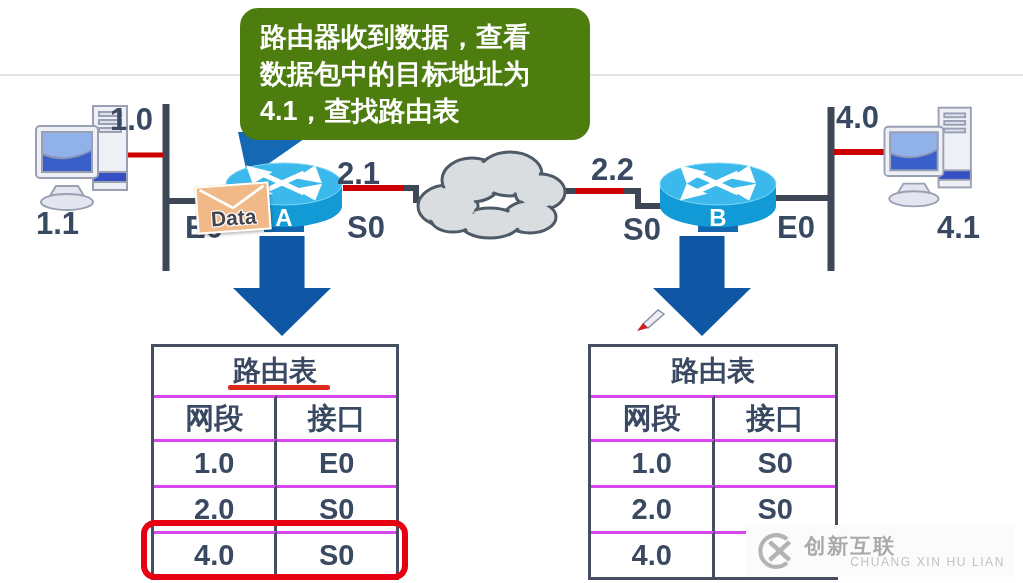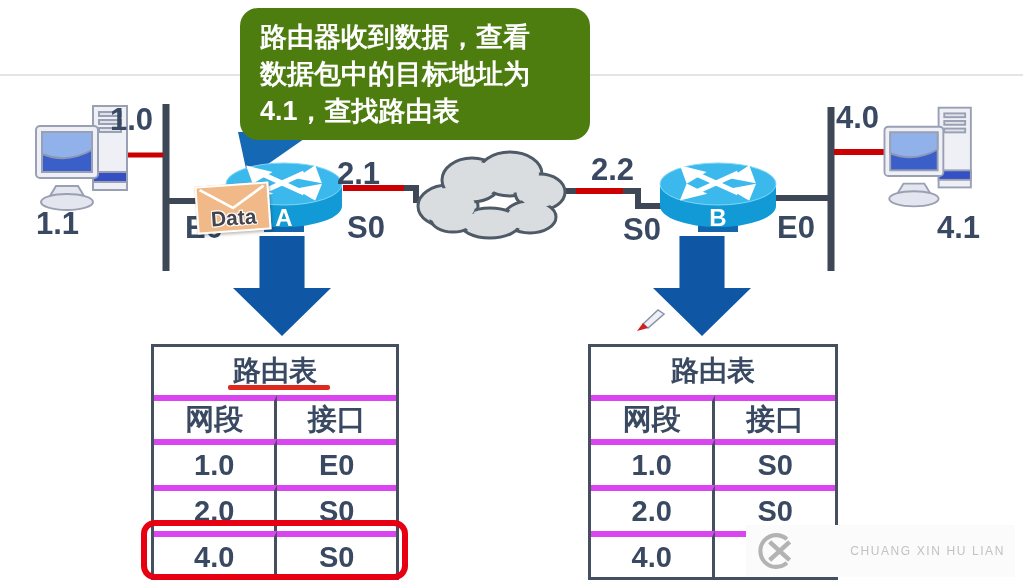--- a/index.html
+++ b/index.html
@@ -43,21 +43,21 @@
     clip-path:polygon(27% 0,73% 0,73% 52%,100% 52%,50% 100%,0 52%,27% 52%);
   }
   
   .rtable{
     display:grid;grid-template-columns:51% 49%;grid-template-rows:48px 44px 46px 46px 46px;
     background:#fff;border:3px solid #454f60;box-sizing:border-box;z-index:5;
   }
   .rtable .tcell{
     display:flex;align-items:center;justify-content:center;
     font-weight:bold;font-size:29px;color:#3a4962;
-    border-top:6px solid #d946ef;
+    border-top:3px solid #d946ef;
   }
   .rtable .title{grid-column:1 / span 2;border-top:none;font-size:28px;text-align:center;}
   .rtable .colL{border-right:3px solid #454f60;}
   #title-underline{left:228px;top:385px;width:102px;height:5px;background:#dd2a1c;z-index:6;border-radius:2px;}
   #row-highlight{
     left:141px;top:520px;width:267px;height:60px;border:6px solid #e60012;border-radius:14px;
     box-sizing:border-box;z-index:8;background:transparent;
   }
   
   #pen-cursor{left:633px;top:303px;width:36px;height:34px;z-index:6;}
@@ -241,17 +241,18 @@
     <div class="tcell colL">4.0</div>
     <div class="tcell">E0</div>
   </div>
 
   <div id="watermark" class="abs">
     <svg width="40" height="40" viewBox="0 0 44 44">
       <path d="M34,9 A17.5,17.5 0 1 0 34,35" fill="none" stroke="#b3b3b3" stroke-width="4.5"></path>
       <path d="M15,12 L37,32 M37,12 L15,32" fill="none" stroke="#b3b3b3" stroke-width="5"></path>
     </svg>
     <div id="wm-text">
+      <div class="wm-name">创新互联</div>
       <div class="wm-sub">CHUANG XIN HU LIAN</div>
     </div>
   </div>
 
 </div>
 
 </body></html>

